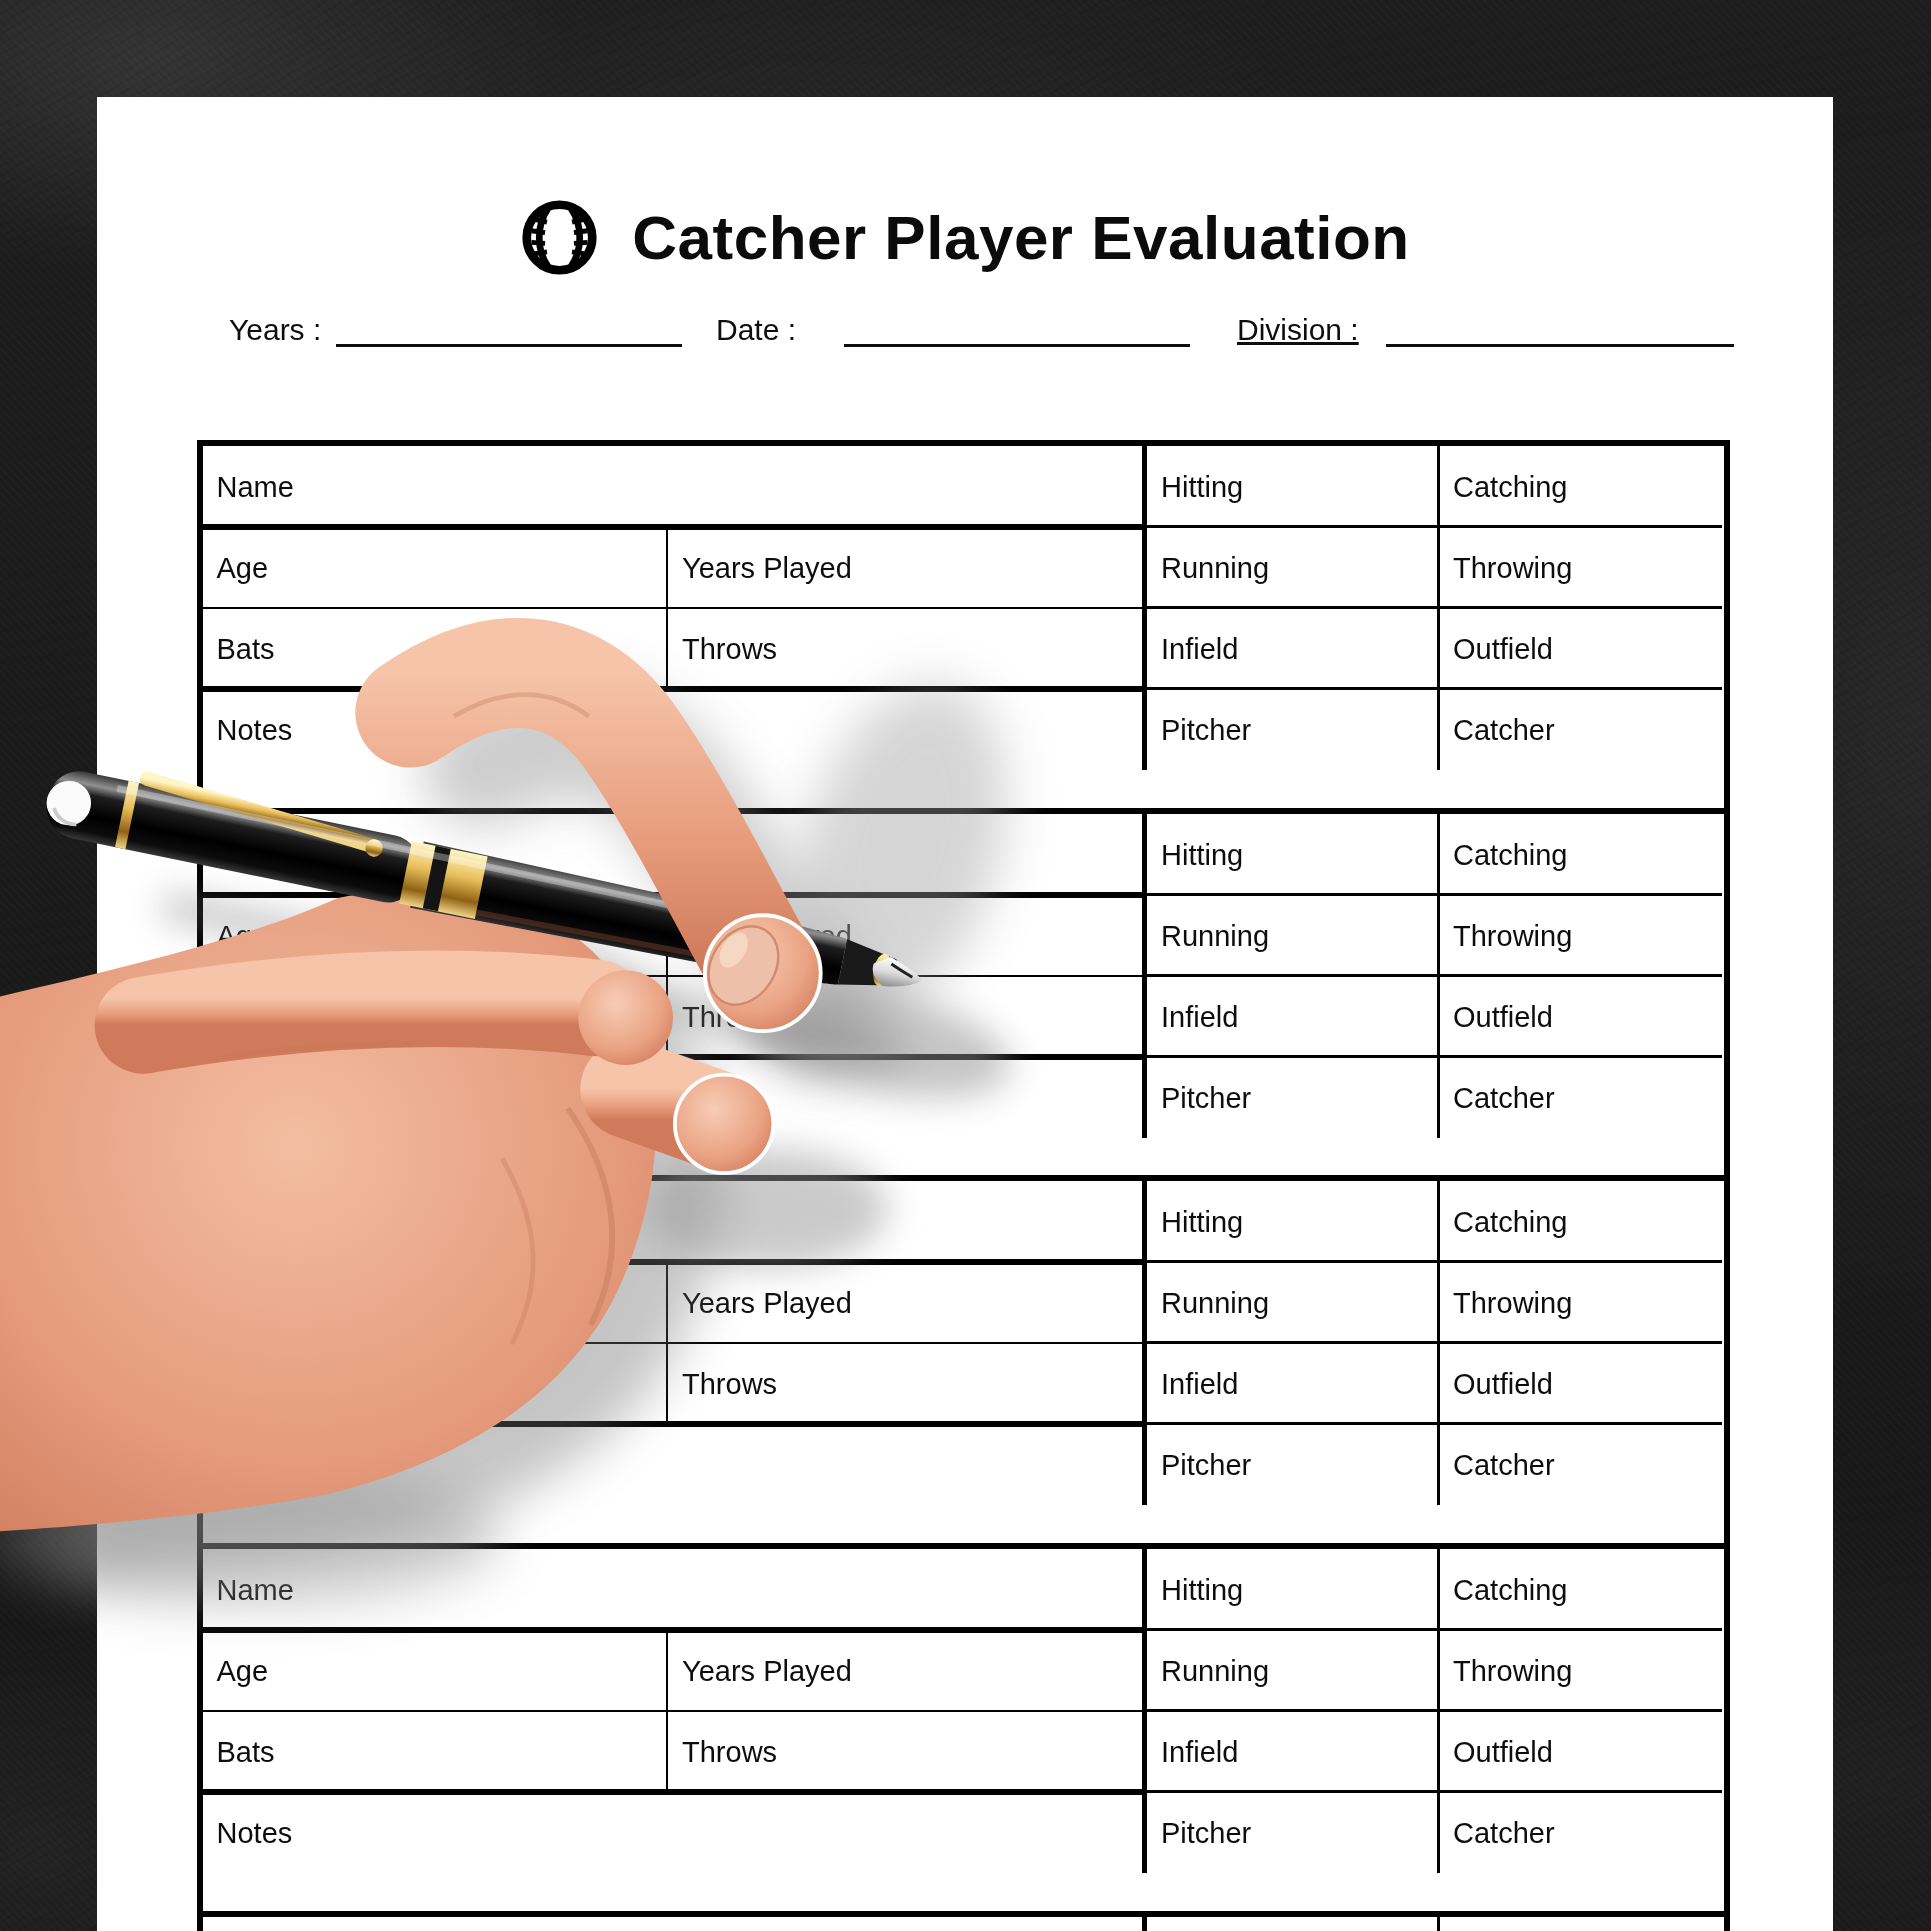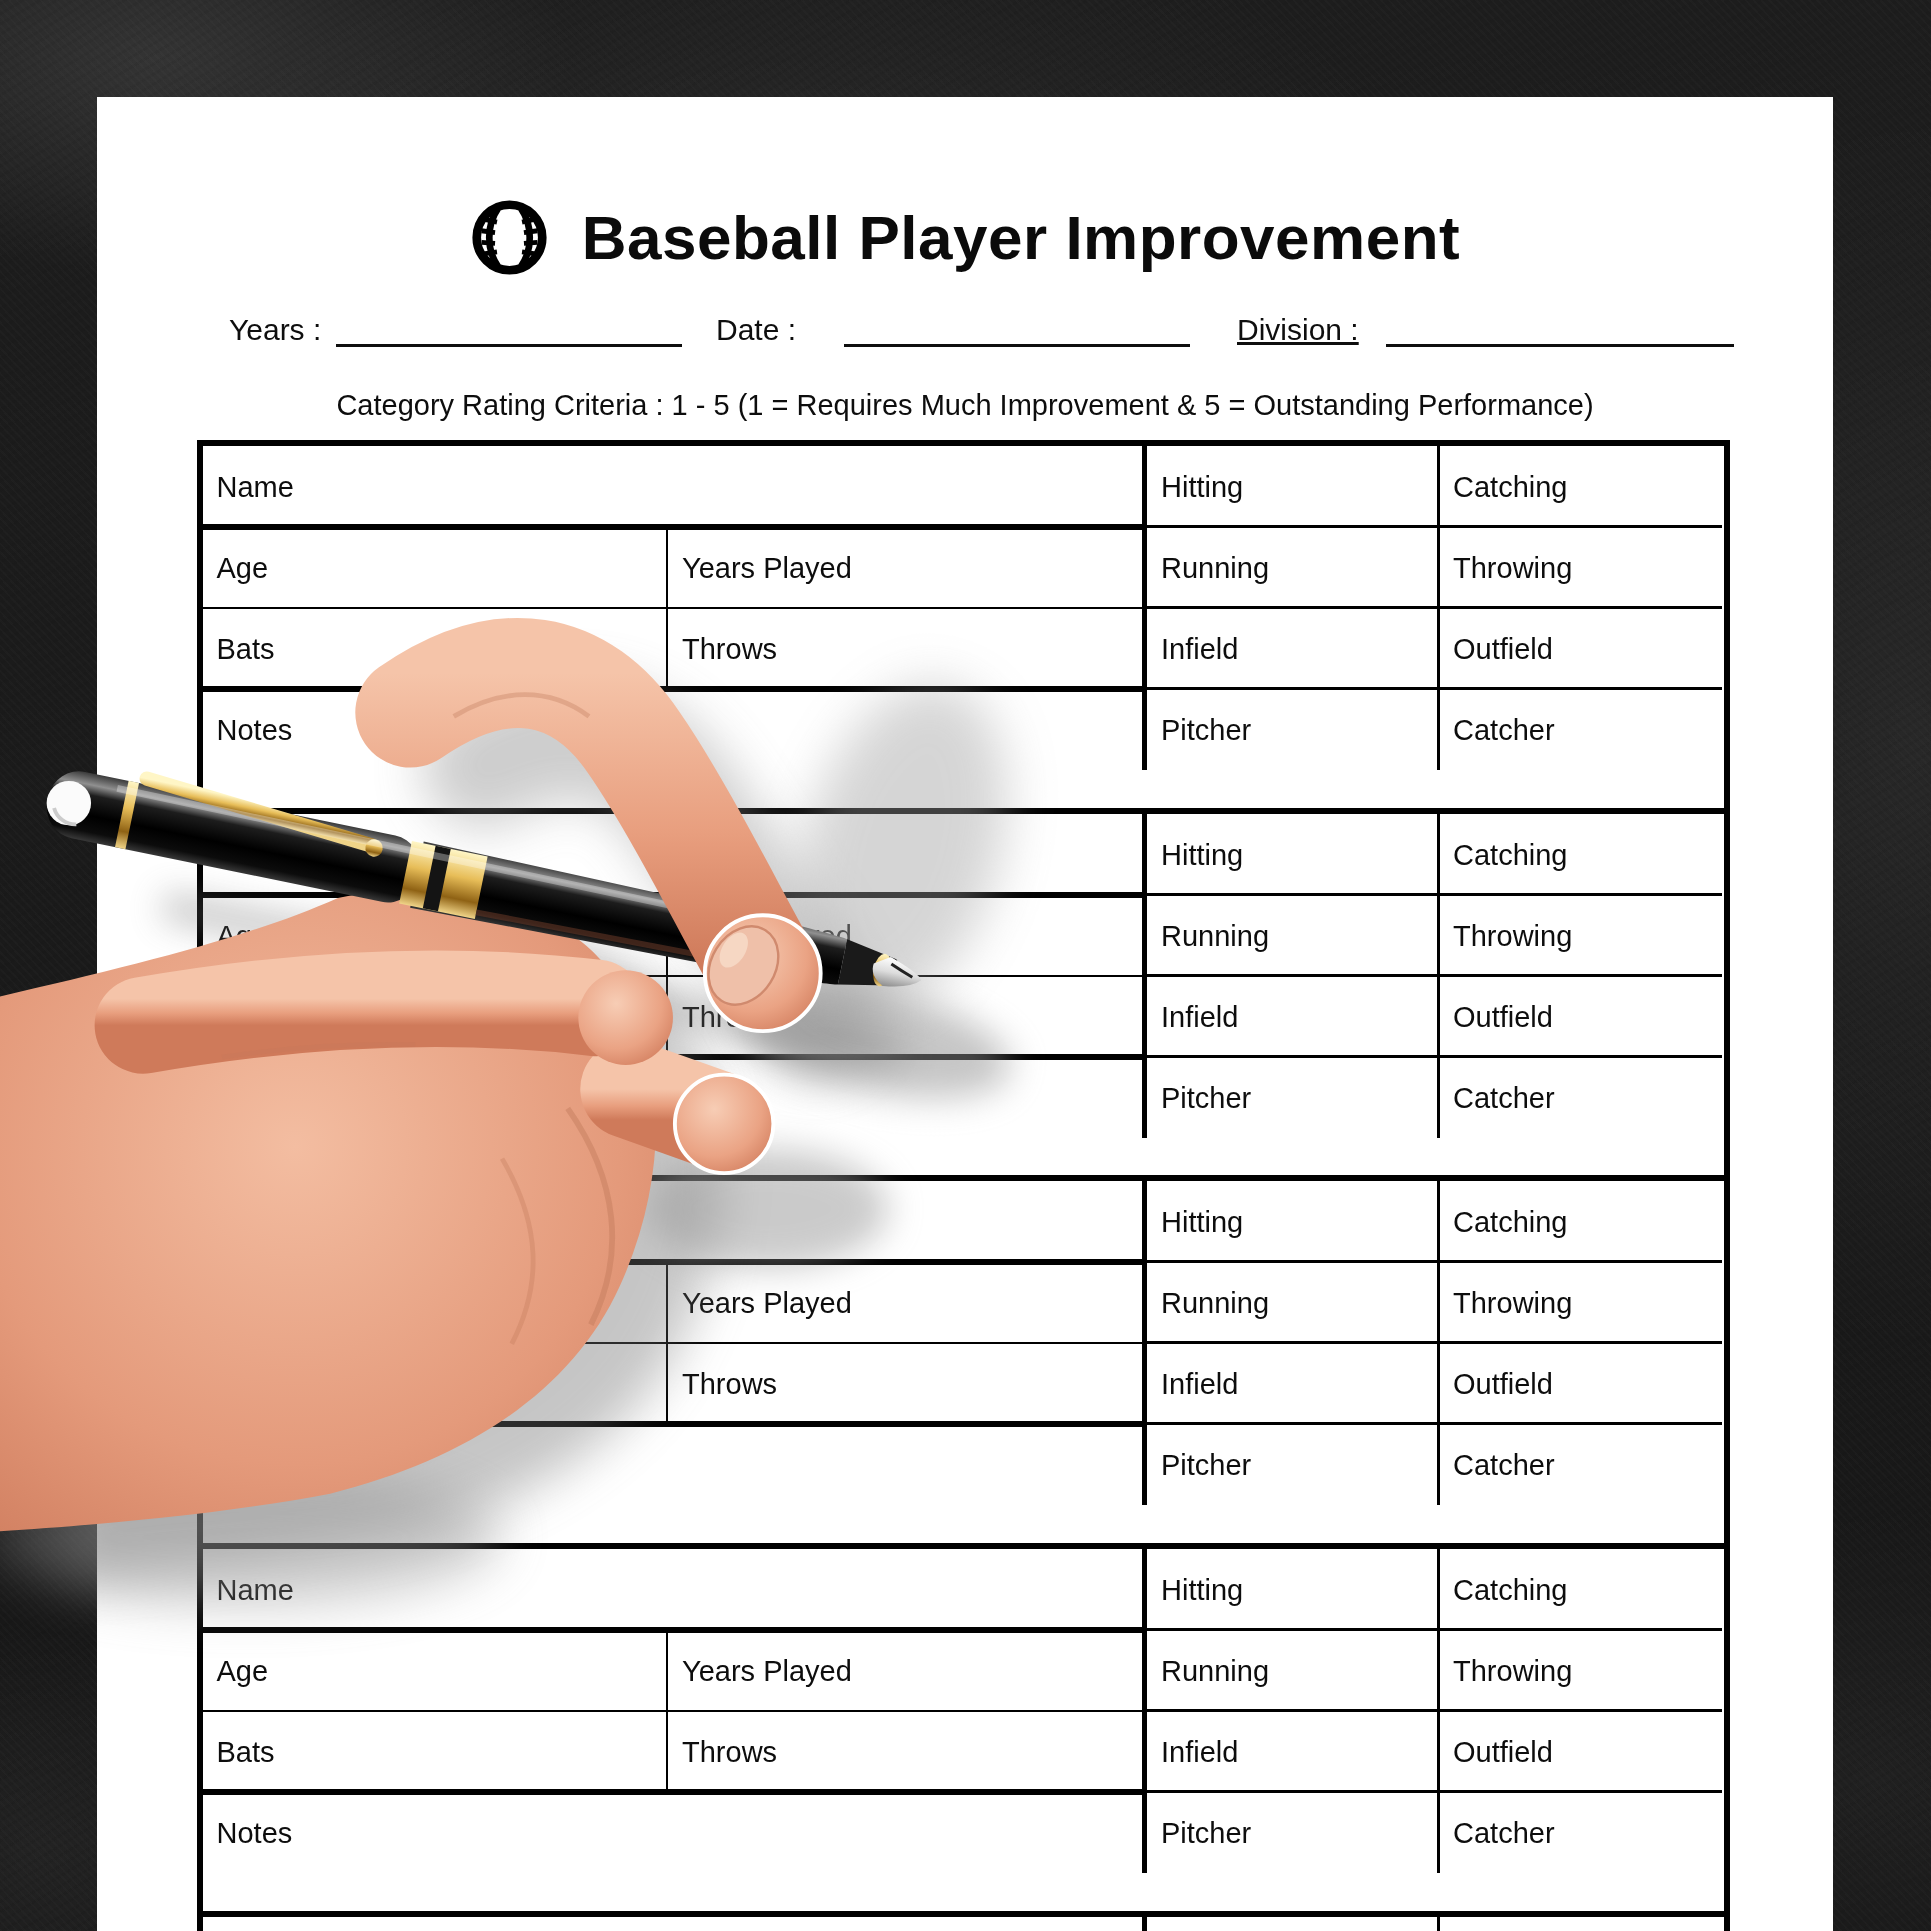--- a/index.html
+++ b/index.html
@@ -51,31 +51,30 @@
           <line x1="-27" y1="-19" x2="-13" y2="-16"></line>
             <line x1="-29" y1="-7" x2="-15" y2="-5"></line>
           <line x1="-29" y1="5" x2="-15" y2="6"></line>
             <line x1="-27" y1="17" x2="-13" y2="15"></line>
           <line x1="27" y1="-19" x2="13" y2="-16"></line>
             <line x1="29" y1="-7" x2="15" y2="-5"></line>
           <line x1="29" y1="5" x2="15" y2="6"></line>
             <line x1="27" y1="17" x2="13" y2="15"></line>
         </g>
       </svg>
-      <span class="page-title">Baseball Player Improvement</span>
+      <span class="page-title">Catcher Player Evaluation</span>
     </div>
 
     <span class="fill-field" style="left:132px;top:216px;">Years :</span>
     <div class="fill-line" style="left:239px;top:247px;width:346px;"></div>
     <span class="fill-field" style="left:619px;top:216px;">Date :</span>
     <div class="fill-line" style="left:747px;top:247px;width:346px;"></div>
     <span class="fill-field" style="left:1140px;top:216px;text-decoration:underline;">Division :</span>
     <div class="fill-line" style="left:1289px;top:247px;width:348px;"></div>
 
-    <div class="criteria">Category Rating Criteria : 1 - 5 (1 = Requires Much Improvement &amp; 5 = Outstanding Performance)</div>
 
     <div id="cards">
   <div class="card" style="top: 343px;">
     <div class="gl" style="left:0;top:78px;width:939px;height:5.8px;"></div>
     <div class="gl" style="left:939px;top:79px;width:580px;height:2.9px;"></div>
     <div class="gl" style="left:0;top:161px;width:939px;height:1.9px;"></div>
     <div class="gl" style="left:939px;top:160px;width:580px;height:2.9px;"></div>
     <div class="gl" style="left:0;top:240px;width:939px;height:5.8px;"></div>
     <div class="gl" style="left:939px;top:241px;width:580px;height:2.9px;"></div>
     <div class="gl" style="left:939px;top:0;width:4.8px;height:324px;"></div>

